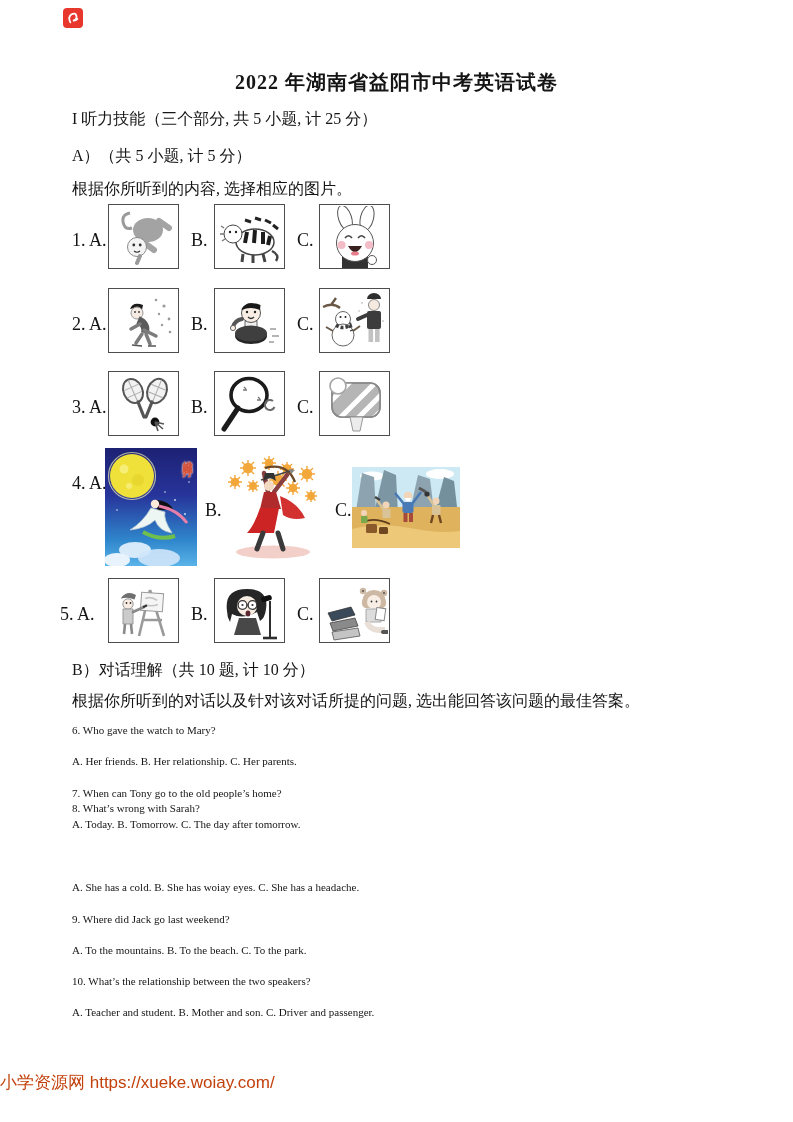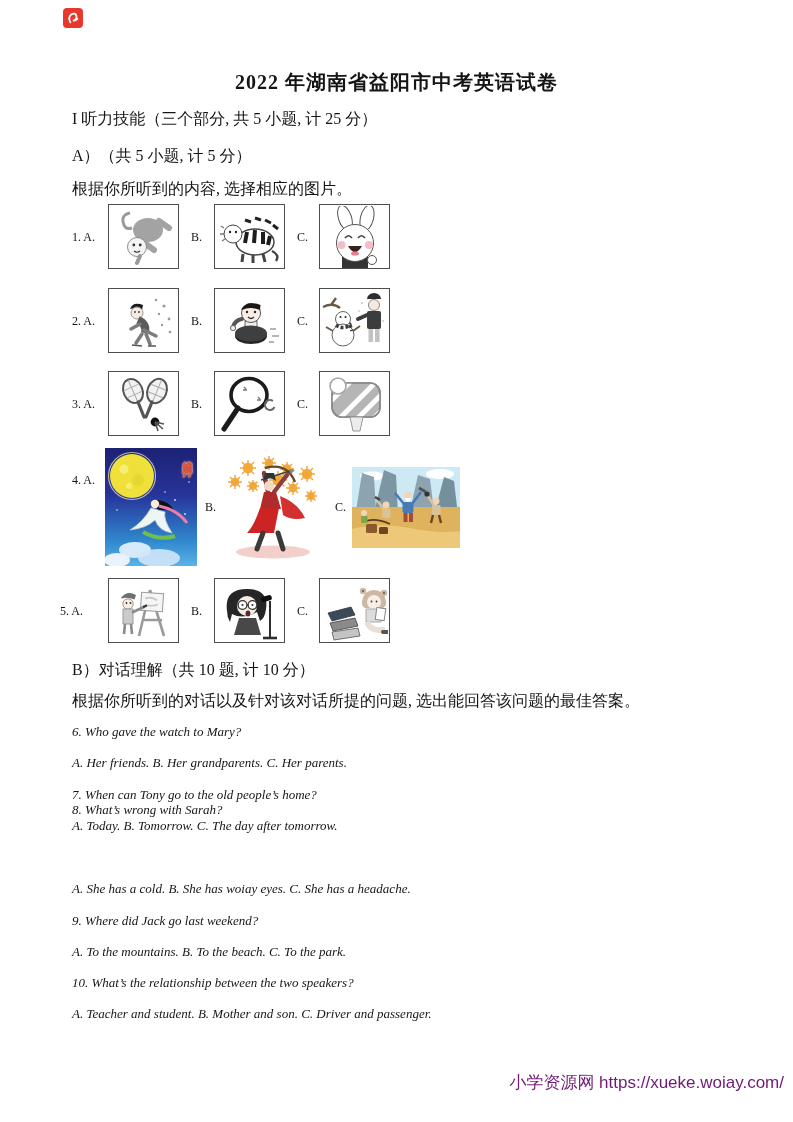--- a/index.html
+++ b/index.html
@@ -1,38 +1,38 @@
 <!DOCTYPE html>
 <html><head>
 <meta charset="utf-8">
 <style>
   html,body{margin:0;padding:0;background:#ffffff;}
   body{width:793px;height:1122px;position:relative;overflow:hidden;
        font-family:"Liberation Serif","DejaVu Serif",serif;color:#151515;}
   .title{position:absolute;top:69px;left:0;width:793px;text-align:center;
          font-size:20px;font-weight:700;margin:0;letter-spacing:1px;}
   .cnb{position:absolute;left:72px;font-weight:400;font-size:16px;white-space:nowrap;}
-  .en{position:absolute;left:72px;font-size:13px;white-space:nowrap;font-style:italic;}
-  .qlabel{position:absolute;font-size:12px;white-space:nowrap;}
+  .en{position:absolute;left:72px;font-size:11px;white-space:nowrap;}
+  .qlabel{position:absolute;font-size:18px;white-space:nowrap;}
   .imgbox{position:absolute;width:71px;height:65px;border:1px solid #4d4d4d;
           box-sizing:border-box;background:#fff;display:flex;align-items:center;
           justify-content:center;overflow:hidden;}
   .img4{position:absolute;overflow:hidden;}
   .img4a{left:105px;top:448px;width:92px;height:118px;
          background:linear-gradient(#1c2173 0%,#27349a 40%,#2f86cc 78%,#5ab3e8 100%);}
   .img4b{left:223px;top:456px;width:100px;height:104px;background:#fff;}
   .img4c{left:352px;top:467px;width:108px;height:81px;background:#cdeaf4;}
   .vcaption{position:absolute;top:5px;right:4px;writing-mode:vertical-rl;
             font-size:10.5px;line-height:1.15;font-weight:700;color:#d4543e;
             text-shadow:0 0 2px #fff;letter-spacing:2px;}
   .badge{position:absolute;left:63px;top:8px;width:20px;height:20px;border-radius:4px;
          background:#e8372c;display:flex;align-items:center;justify-content:center;}
-  .footer{position:absolute;top:1071px;left:0;width:784px;text-align:right;
+  .footer{position:absolute;top:1071px;left:0;width:784px;text-align:left;
           font-family:"Liberation Sans","DejaVu Sans",sans-serif;
-          font-size:17px;color:#701a75;}
+          font-size:17px;color:#c2410c;}
   svg{display:block;}
 </style>
 </head>
 <body>
 
 <div class="badge">
   <svg width="14" height="14" viewBox="0 0 16 16">
     <path d="M5 13 Q2 7 6 4 Q11 1 12 6 Q12.5 10 8 11 Q11 11.5 13 9" stroke="#fff" stroke-width="2" fill="none" stroke-linecap="round"></path>
   </svg>
 </div>
@@ -361,21 +361,21 @@
       </g>
     <path d="M45 41 q3 8 12 8 h6" stroke="#e9dfd7" stroke-width="6" fill="none"></path>
     <path d="M61 51 h5" stroke="#555" stroke-width="4" stroke-linecap="round"></path>
   </svg>
 </div>
 
 <div class="cnb" style="top:660px">B）对话理解（共 10 题, 计 10 分）</div>
 <div class="cnb" style="top:691px">根据你所听到的对话以及针对该对话所提的问题, 选出能回答该问题的最佳答案。</div>
 
 <div class="en" style="top:724px">6. Who gave the watch to Mary?</div>
-<div class="en" style="top:755px">A. Her friends. B. Her grandparents. C. Her parents.</div>
+<div class="en" style="top:755px">A. Her friends. B. Her relationship. C. Her parents.</div>
 <div class="en" style="top:787px">7. When can Tony go to the old people’s home?</div>
 <div class="en" style="top:818px">A. Today. B. Tomorrow. C. The day after tomorrow.</div>
 <div class="en" style="top:802px">8. What’s wrong with Sarah?</div>
 <div class="en" style="top:881px">A. She has a cold. B. She has woiay eyes. C. She has a headache.</div>
 <div class="en" style="top:913px">9. Where did Jack go last weekend?</div>
 <div class="en" style="top:944px">A. To the mountains. B. To the beach. C. To the park.</div>
 <div class="en" style="top:975px">10. What’s the relationship between the two speakers?</div>
 <div class="en" style="top:1006px">A. Teacher and student. B. Mother and son. C. Driver and passenger.</div>
 
 <div class="footer">小学资源网 https://xueke.woiay.com/</div>

